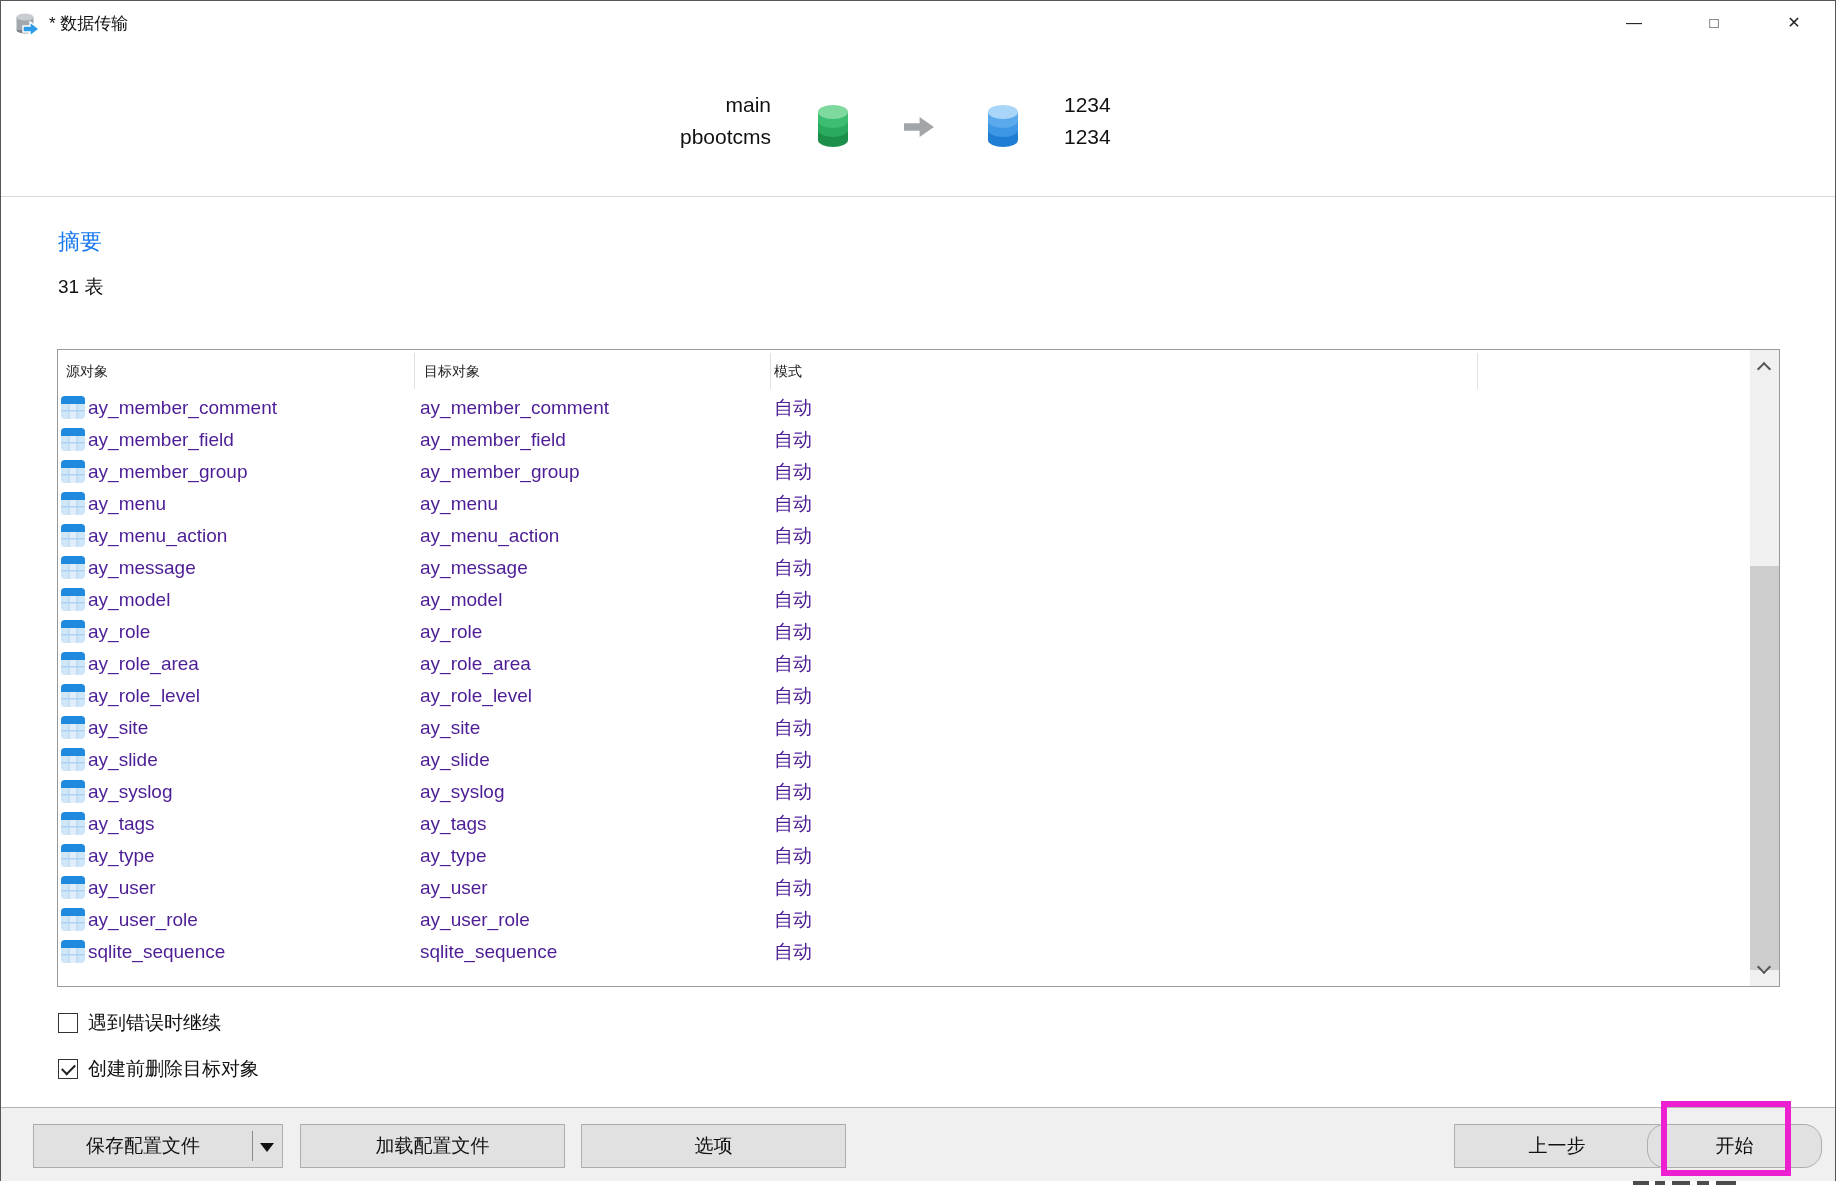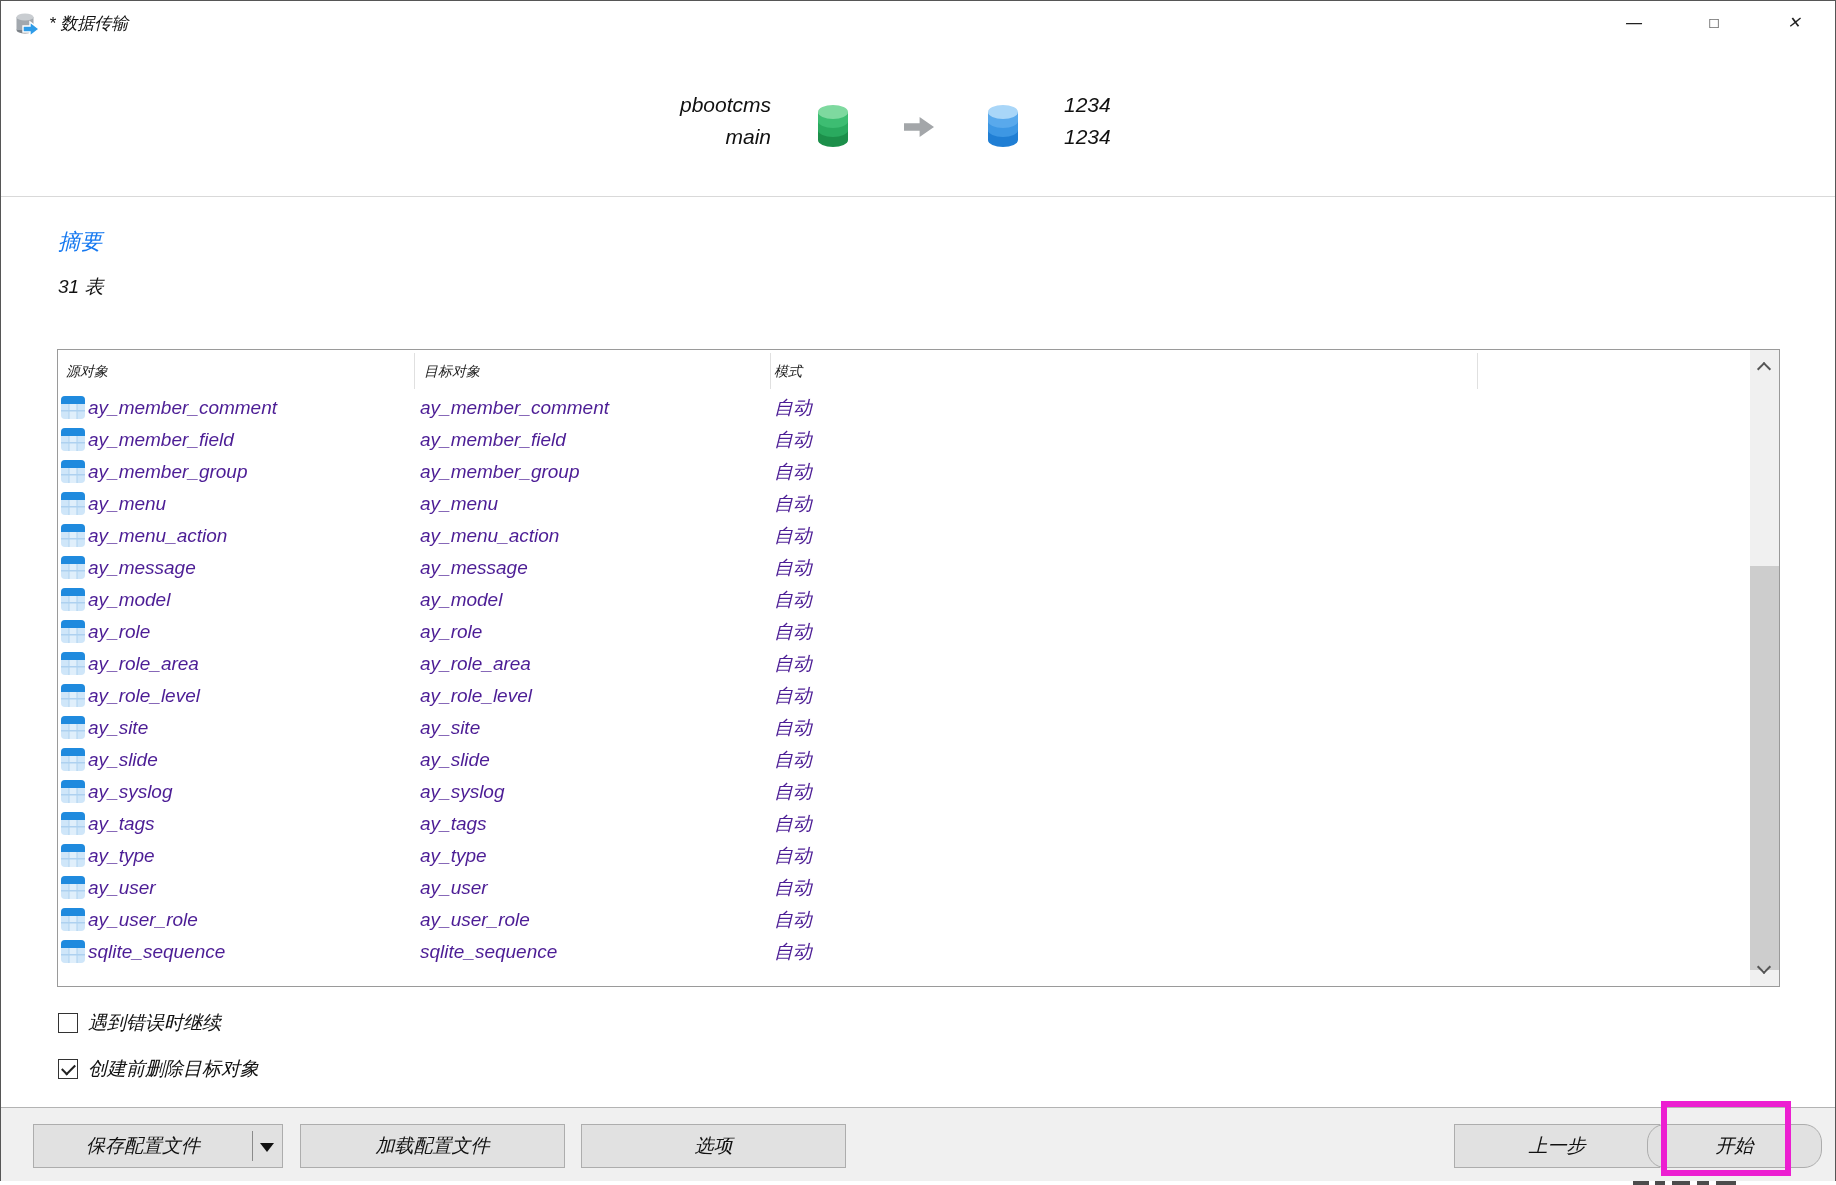--- a/index.html
+++ b/index.html
@@ -1,17 +1,17 @@
 <!DOCTYPE html>
 <html><head>
 <meta charset="utf-8">
 <style>
   * { margin:0; padding:0; box-sizing:border-box; }
   html,body { width:1836px; height:1185px; background:#fff; font-family:"Liberation Sans", sans-serif; }
-  .screen { position:relative; width:1836px; height:1185px; background:#fff; overflow:hidden;font-style:italic; }
+  .screen { position:relative; width:1836px; height:1185px; background:#fff; overflow:hidden; }
   .window { position:absolute; left:0; top:0; width:1836px; height:1181px; background:#fff; border:1px solid #565656; }
 
   
   .titlebar { position:absolute; left:0; top:0; width:100%; height:46px; background:#fff; }
   .app-icon { position:absolute; left:13px; top:9px; width:28px; height:28px; }
   .win-title { position:absolute; left:48px; top:0; height:46px; line-height:46px; font-size:17px; color:#111; }
   .ctrl { position:absolute; top:0; width:54px; height:46px; line-height:44px; text-align:center; font-size:16px; color:#222; }
   .ctrl.min { left:1606px; }
   .ctrl.max { left:1686px; font-size:15px; }
   .ctrl.close { left:1766px; }
@@ -98,22 +98,22 @@
         <ellipse cx="11" cy="7" rx="8.5" ry="3.6" fill="#c9cdd1"></ellipse>
         <path d="M9 16 h7 v-4 l9 7 -9 7 v-4 h-7 z" fill="#2f9ce8" stroke="#ffffff" stroke-width="1.4"></path>
       </svg>
       <span class="win-title">* 数据传输</span>
       <span class="ctrl min">—</span>
       <span class="ctrl max">□</span>
       <span class="ctrl close">✕</span>
     </div>
 
     <div class="hdr-labels src">
+      <div>main</div>
       <div>pbootcms</div>
-      <div>main</div>
     </div>
     <svg class="db-icon db-green" viewBox="0 0 36 44">
       <ellipse cx="18" cy="36" rx="15" ry="7" fill="#1c8f4a"></ellipse>
       <rect x="3" y="26" width="30" height="10" fill="#1c8f4a"></rect>
       <ellipse cx="18" cy="26" rx="15" ry="7" fill="#2aaa5f"></ellipse>
       <rect x="3" y="17" width="30" height="9" fill="#2aaa5f"></rect>
       <ellipse cx="18" cy="17" rx="15" ry="7" fill="#3dbd72"></ellipse>
       <rect x="3" y="8" width="30" height="9" fill="#3dbd72"></rect>
       <ellipse cx="18" cy="8" rx="15" ry="7" fill="#7ed99f"></ellipse>
     </svg>

